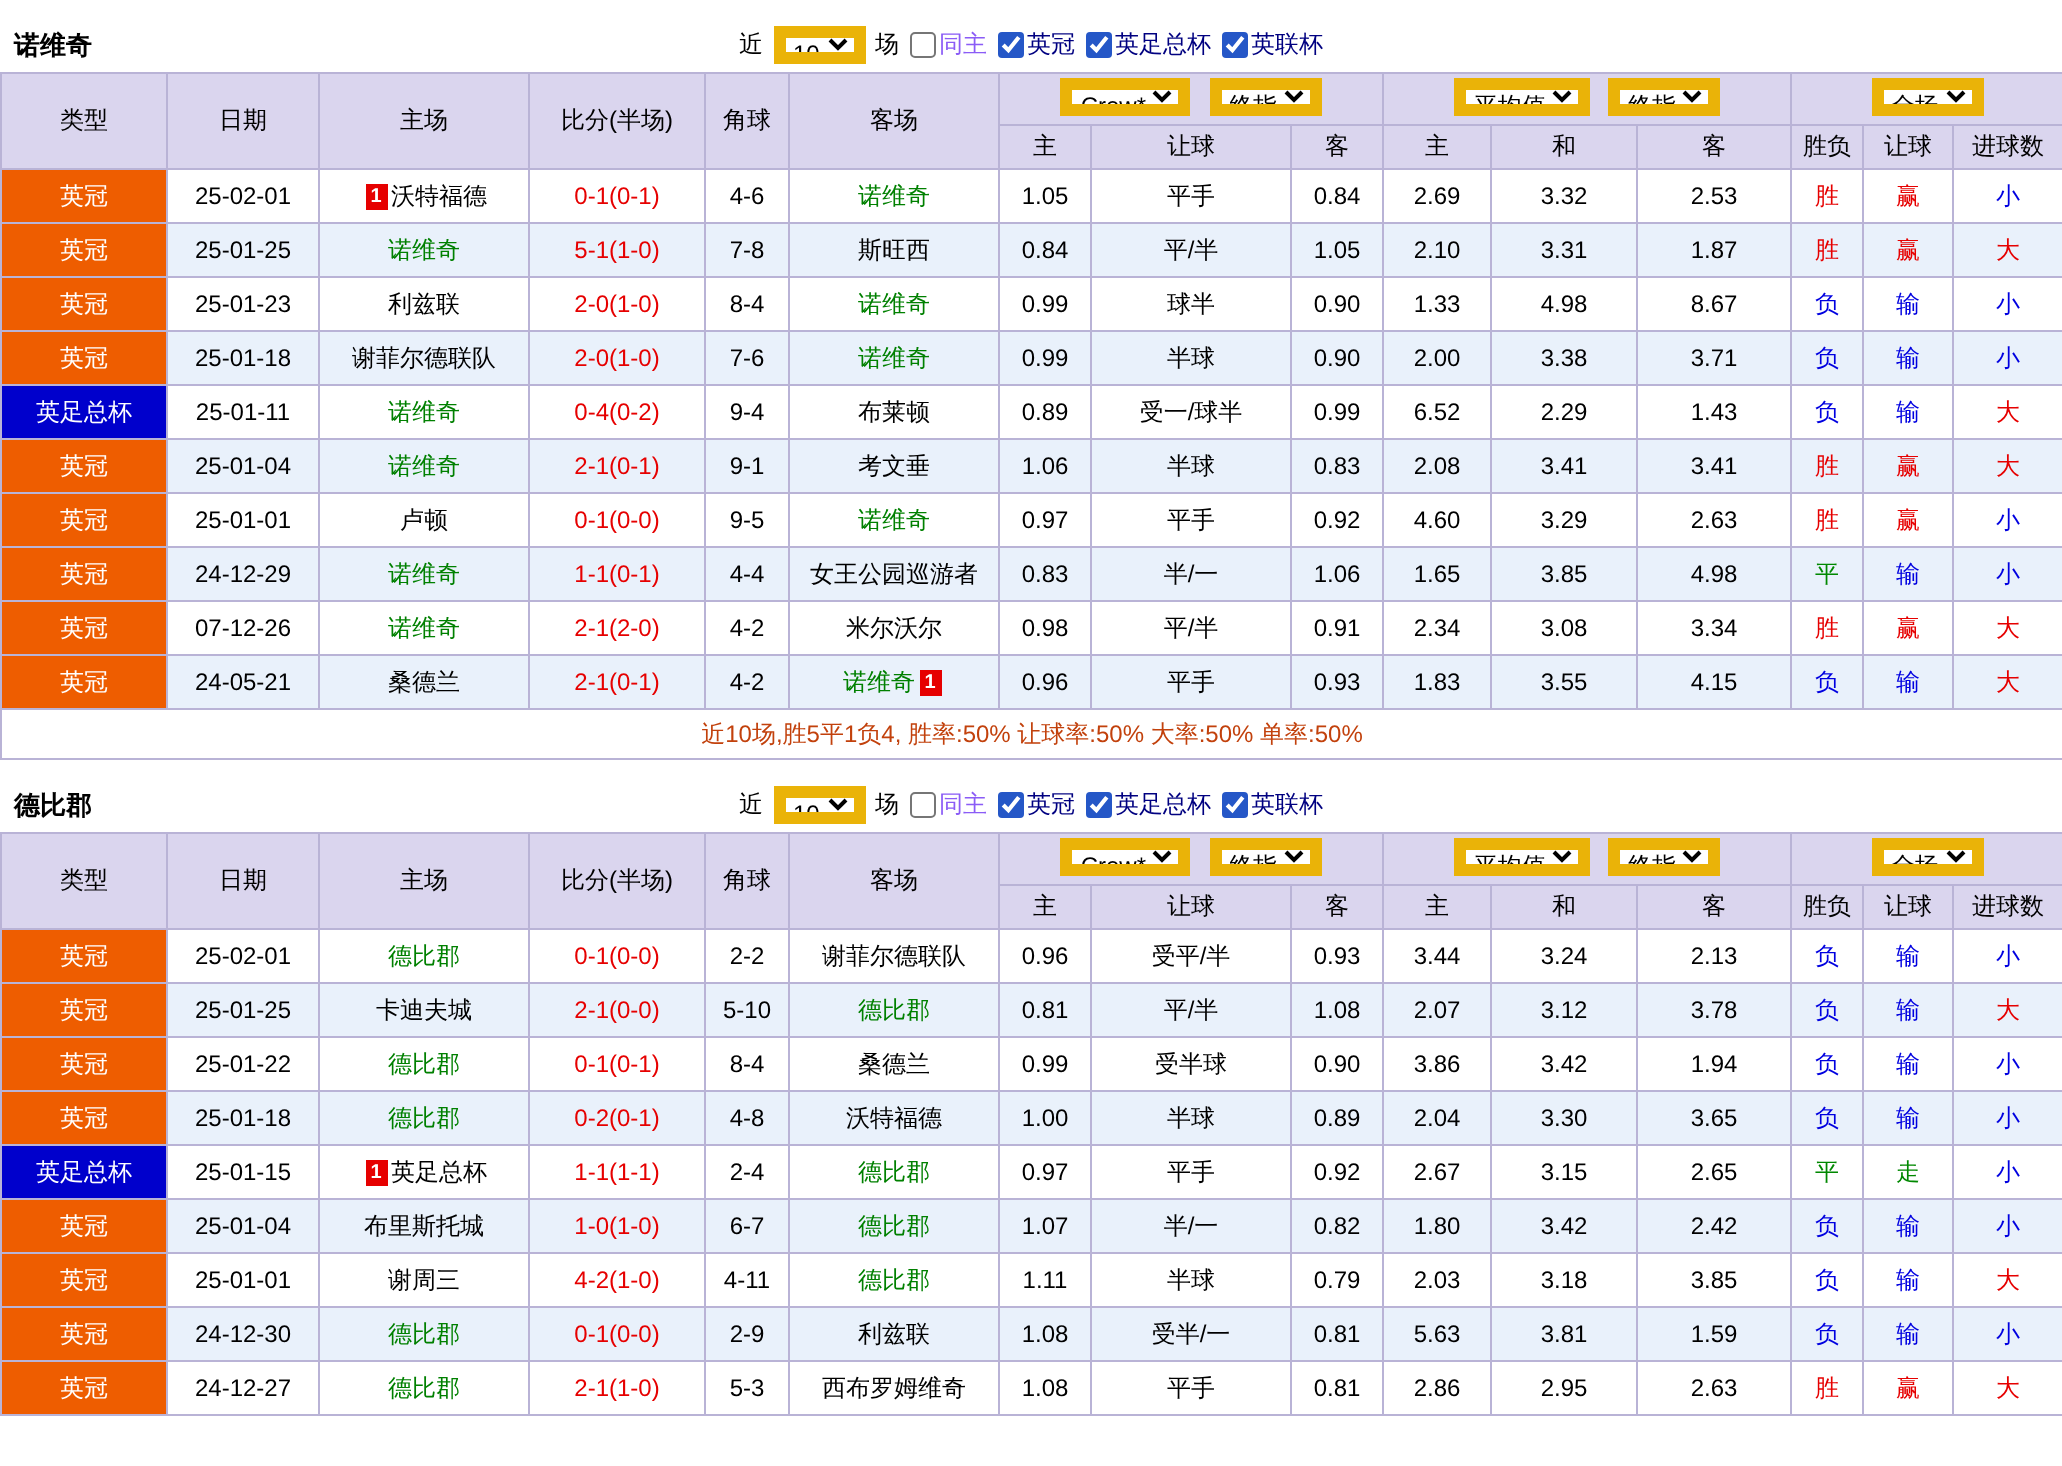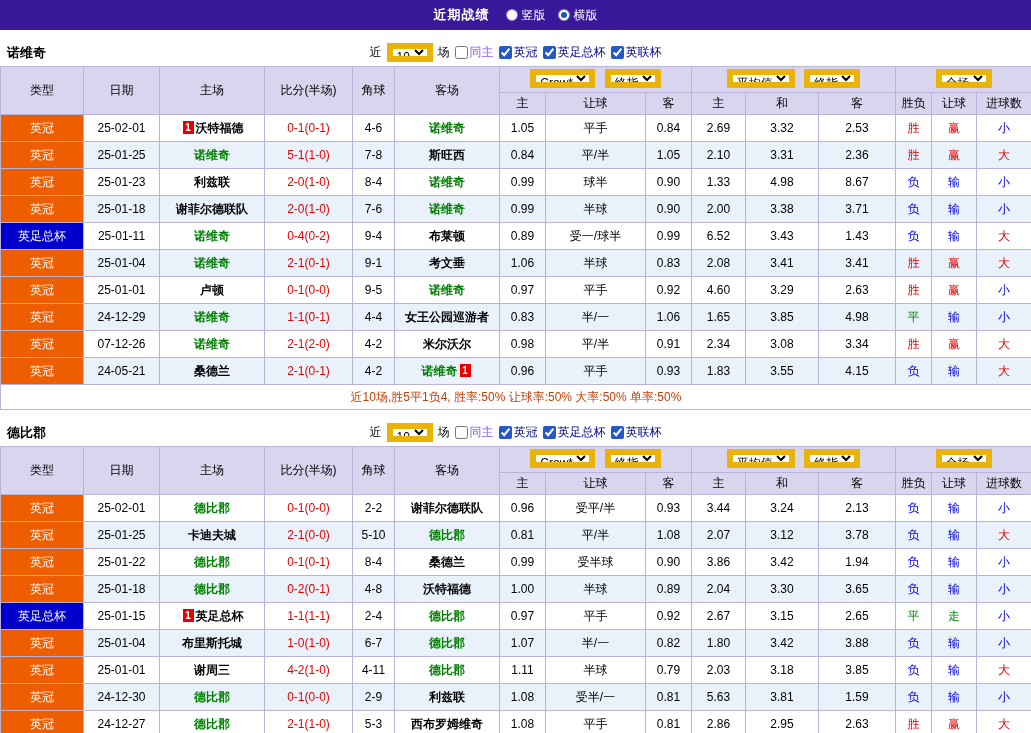--- a/index.html
+++ b/index.html
@@ -28,45 +28,32 @@
   table.grid{width:1031px;border-collapse:collapse;table-layout:fixed;}
   .grid th,.grid td{border:1px solid #b9b3d6;text-align:center;font-size:12px;white-space:nowrap;overflow:hidden;padding:0;}
   .grid thead th{background:#dad5ee;font-weight:normal;color:#000;height:21px;}
   .grid thead tr.hdr-selects th{height:25px;}
   .sel-cell select{margin:0 3px;}
   .grid tbody td{height:26px;}
   .grid tbody tr:nth-child(even){background:#e9f1fb;}
   .type-orange{background:#ee5d00;color:#fff;}
   .type-blue{background:#0000cc;color:#fff;}
   .score{color:#e60000;}
-  .team{color:#000;cursor:pointer;font-weight:bold;}
+  .team{color:#000;cursor:pointer;}
   .team.focus{color:#008000;}
   .r-red{color:#e60000;}
   .r-blue{color:#0000e0;}
   .r-green{color:#008800;}
   .badge{display:inline-block;background:#e60000;color:#fff;font-size:10px;font-weight:bold;width:11px;height:13px;line-height:13px;text-align:center;margin:0 2px;vertical-align:1px;}
   .grid tfoot td{height:24px;color:#c2410c;background:#fff;}
 </style>
 </head>
 <body>
 
 <div class="page">
-  <header class="topbar">
-    <span class="topbar-title">近期战绩</span>
-    <span class="topbar-opts" id="topbar-options">
-        <label class="topbar-opt">
-          <span class="radio"></span>
-          <span>竖版</span>
-        </label>
-        <label class="topbar-opt">
-          <span class="radio checked"></span>
-          <span>横版</span>
-        </label>
-      </span>
-  </header>
   <div id="sections">
   <section class="team-section">
     <div class="sec-head">
       <span class="team-name">诺维奇</span>
       <span class="filters">
         <span>近</span>
         <select><option>10</option></select>
         <span>场</span>
         <label class="cb">
           <input type="checkbox" style="">
@@ -161,21 +148,21 @@
               <td>25-01-25</td>
               <td><span class="team focus">诺维奇</span></td>
               <td class="score">5-1(1-0)</td>
               <td>7-8</td>
               <td><span class="team">斯旺西</span></td>
               <td>0.84</td>
               <td>平/半</td>
               <td>1.05</td>
               <td>2.10</td>
               <td>3.31</td>
-              <td>2.36</td>
+              <td>1.87</td>
               <td class="r-red">胜</td>
               <td class="r-red">赢</td>
               <td class="r-red">大</td>
             </tr>
             <tr>
               <td class="type-cell type-orange">英冠</td>
               <td>25-01-23</td>
               <td><span class="team">利兹联</span></td>
               <td class="score">2-0(1-0)</td>
               <td>8-4</td>
@@ -211,21 +198,21 @@
               <td class="type-cell type-blue">英足总杯</td>
               <td>25-01-11</td>
               <td><span class="team focus">诺维奇</span></td>
               <td class="score">0-4(0-2)</td>
               <td>9-4</td>
               <td><span class="team">布莱顿</span></td>
               <td>0.89</td>
               <td>受一/球半</td>
               <td>0.99</td>
               <td>6.52</td>
-              <td>3.43</td>
+              <td>2.29</td>
               <td>1.43</td>
               <td class="r-blue">负</td>
               <td class="r-blue">输</td>
               <td class="r-red">大</td>
             </tr>
             <tr>
               <td class="type-cell type-orange">英冠</td>
               <td>25-01-04</td>
               <td><span class="team focus">诺维奇</span></td>
               <td class="score">2-1(0-1)</td>
@@ -486,21 +473,21 @@
               <td>25-01-04</td>
               <td><span class="team">布里斯托城</span></td>
               <td class="score">1-0(1-0)</td>
               <td>6-7</td>
               <td><span class="team focus">德比郡</span></td>
               <td>1.07</td>
               <td>半/一</td>
               <td>0.82</td>
               <td>1.80</td>
               <td>3.42</td>
-              <td>3.88</td>
+              <td>2.42</td>
               <td class="r-blue">负</td>
               <td class="r-blue">输</td>
               <td class="r-blue">小</td>
             </tr>
             <tr>
               <td class="type-cell type-orange">英冠</td>
               <td>25-01-01</td>
               <td><span class="team">谢周三</span></td>
               <td class="score">4-2(1-0)</td>
               <td>4-11</td>

